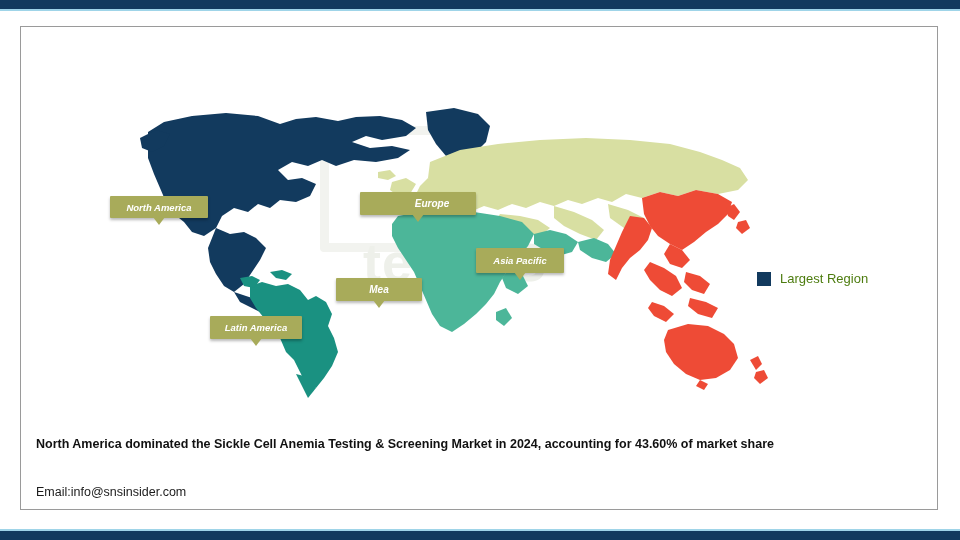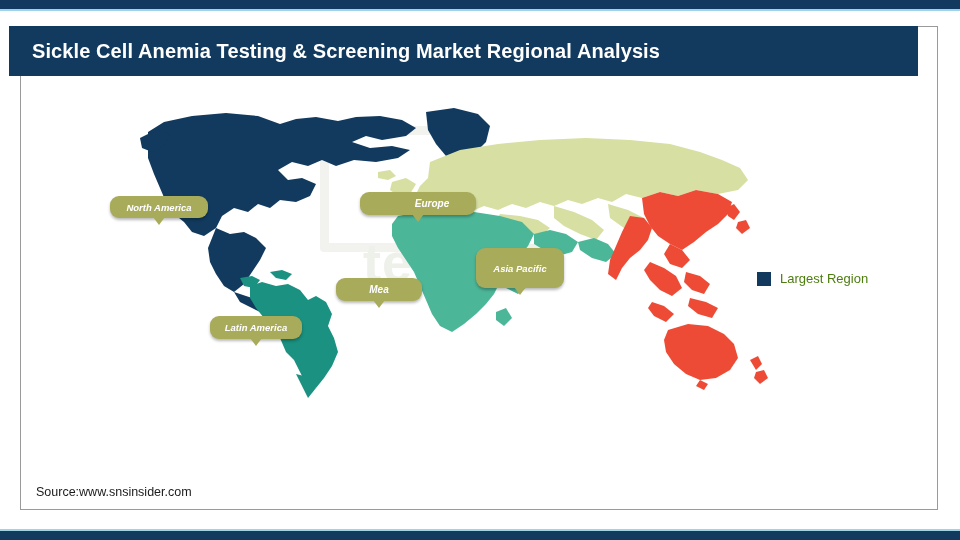--- a/index.html
+++ b/index.html
@@ -47,21 +47,21 @@
   }
   .watermark-box{
     position:absolute;left:310px;top:40px;width:130px;height:108px;
     border:9px solid #f2f3ef;border-radius:4px;
   }
 
   
   .callout{
     position:absolute;
     background:#a8ab5a;
-    border-radius:9px;
+    border-radius:1px;
     box-shadow:0 2px 3px rgba(0,0,0,.28);
     display:flex;align-items:center;justify-content:center;
     color:#ffffff;font-style:italic;font-weight:bold;
     white-space:nowrap;
   }
   .callout::after{
     content:"";position:absolute;left:50%;bottom:-7px;margin-left:-6px;
     width:0;height:0;border-left:6px solid transparent;border-right:6px solid transparent;
     border-top:8px solid #a8ab5a;
   }
@@ -86,23 +86,20 @@
 </head>
 <body>
 
 <div class="page">
 
   <div class="edge-bar top"></div>
   <div class="edge-accent top"></div>
 
   <div class="card"></div>
 
-  <div class="title-bar">
-    <div class="title-text">Sickle Cell Anemia Testing &amp; Screening Market Regional Analysis</div>
-  </div>
 
   <div class="map-area">
 
     <div class="watermark-box"></div>
     <div class="watermark">tegic S</div>
 
     <svg class="map-svg" viewBox="0 0 640 320" preserveAspectRatio="xMidYMid meet">
 
       <g>
         <path fill="#123a5e" d="M18,46 L34,36 L62,30 L96,27 L128,30 L150,38 L166,33 L186,31 L208,35 L226,31 L250,30 L272,34 L286,42 L276,50 L252,54 L236,50 L222,56 L240,62 L262,60 L280,64 L268,72 L246,76 L224,74 L206,80 L192,74 L178,80 L162,76 L148,84 L158,94 L172,92 L186,98 L180,110 L166,116 L150,114 L140,122 L128,118 L118,126 L104,122 L92,130 L86,142 L74,150 L62,146 L54,136 L44,128 L36,116 L30,102 L24,88 L18,72 Z"></path>
@@ -161,40 +158,41 @@
     </svg>
 
     <div class="callout" style="left:100px;top:110px;width:98px;height:22px;font-size:9.5px;">
       <span>North America</span>
     </div>
 
     <div class="callout" style="left:350px;top:106px;width:88px;height:23px;font-size:10px;padding-left:28px;">
       <span>Europe</span>
     </div>
 
-    <div class="callout" style="left:466px;top:162px;width:88px;height:40px;font-size:9.5px;">
+    <div class="callout" style="left:466px;top:162px;width:88px;height:25px;font-size:9.5px;">
       <span>Asia Pacific</span>
     </div>
 
     <div class="callout" style="left:326px;top:192px;width:86px;height:23px;font-size:10px;align-items:center;">
       <span>Mea</span>
     </div>
 
     <div class="callout" style="left:200px;top:230px;width:92px;height:23px;font-size:9.5px;text-align:right;">
       <span>Latin America</span>
     </div>
 
   </div>
 
   <div class="legend">
     <span class="legend-swatch"></span>
     <span class="legend-label">Largest Region</span>
   </div>
 
+  <div class="caption">North America dominated the Sickle Cell Anemia Testing &amp; Screening Market in 2024, accounting for 43.60% of market share</div>
 
   <div class="footer">
-    <span>Source:www.snsinsider.com</span>
+    <span>Email:info@snsinsider.com</span>
   </div>
 
   <div class="edge-accent bottom"></div>
   <div class="edge-bar bottom"></div>
 
 </div>
 
 </body></html>

